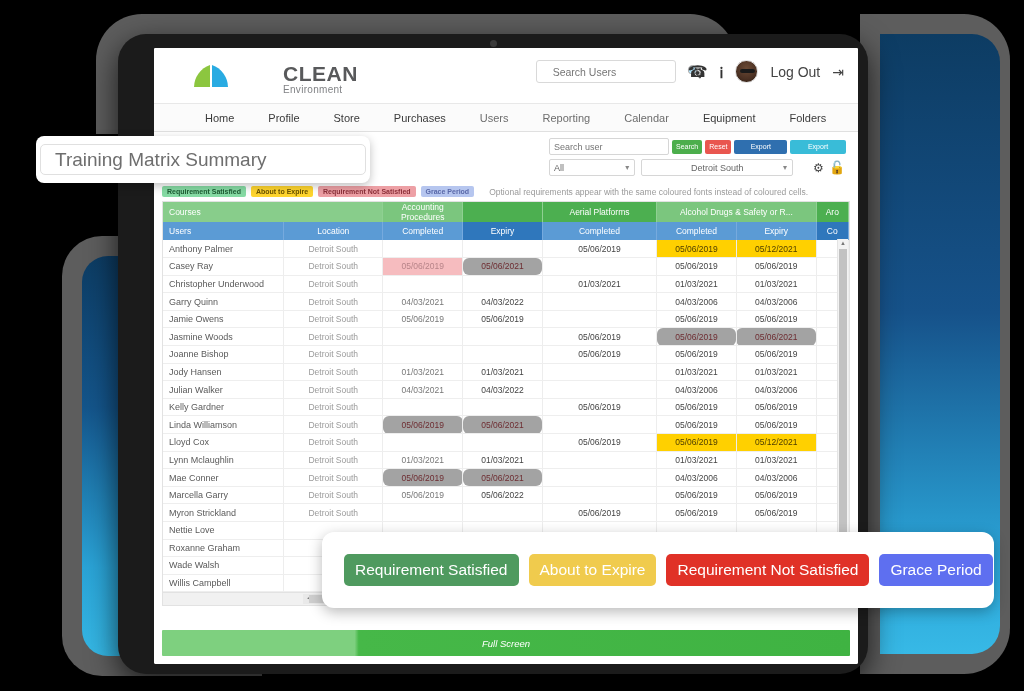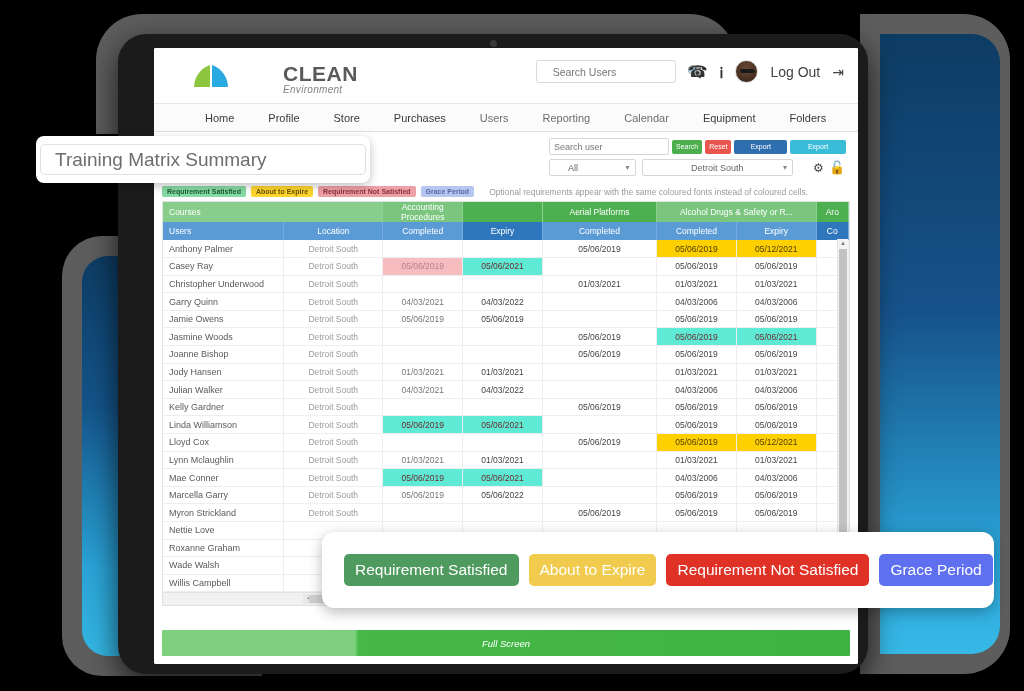--- a/index.html
+++ b/index.html
@@ -63,21 +63,21 @@
 
   
   .app-header {
     position: relative; height: 56px; background: #fff;
     border-bottom: 1px solid #e8e8e8;
   }
   .logo { position: absolute; left: 38px; top: 13px; display: flex; align-items: flex-start; gap: 45px; }
   .logo-mark { width: 40px; height: 30px; position: relative; margin-right: 6px; }
   .logo-text { line-height: 1; padding-top: 2px; }
   .logo-main { font-size: 21px; font-weight: bold; color: #58595b; letter-spacing: .5px; }
-  .logo-sub { font-size: 10px; color: #808285; letter-spacing: .3px; margin-top: 1px; font-style: italic; }
+  .logo-sub { font-size: 10px; color: #808285; letter-spacing: .3px; margin-top: 1px; }
 
   .hdr-right { position: absolute; right: 14px; top: 12px; display: flex; align-items: center; gap: 12px; }
   .search-box {
     display: flex; align-items: center; width: 140px; height: 23px;
     border: 1px solid #d9d9d9; border-radius: 3px; background: #fff;
     padding: 0 4px 0 16px;
   }
   .search-box input {
     border: 0; outline: 0; flex: 1; font-size: 10.5px; color: #8a8a8a;
     font-family: "Liberation Sans", sans-serif; background: transparent;
@@ -115,21 +115,21 @@
   }
   .btn { height: 14px; border: 0; border-radius: 2px; color: #fff; font-size: 7px;
          padding: 0 4px; line-height: 14px; font-family: "Liberation Sans", sans-serif; cursor: pointer;}
   .btn-search { background: #4cae4c; }
   .btn-reset { background: #e9564f; }
   .btn-exp-loc { background: #2f6faf; }
   .btn-exp-co { background: #39bcd8; }
   .tb-row2 { display: flex; align-items: center; gap: 6px; margin-top: 4px; }
   .sel {
     height: 17px; border: 1px solid #d6d6d6; border-radius: 2px; background: #fff;
-    font-size: 9px; color: #666; padding: 0 18px; position: relative;
+    font-size: 9px; color: #666; padding: 0 4px; position: relative;
     display: flex; align-items: center;
   }
   .sel-all { width: 88px; }
   .sel-loc { width: 155px; justify-content: center; }
   .sel .caret { position: absolute; right: 5px; color: #888; font-size: 8px; }
   .gear { font-size: 12px; color: #444; margin-left: 14px; }
   .lock { font-size: 13px; color: #1a1a1a; }
 
   
   .legend-row {
@@ -160,21 +160,21 @@
   .hdr-blue th.c-users { text-align: left; padding-left: 6px; }
   .hdr-blue th.deep { background: #2f77bc; }
   td.cell {
     height: 17.6px; font-size: 8.5px; color: #777; text-align: center;
     border-bottom: 1px solid #eee; border-right: 1px solid #ededed;
     overflow: hidden; white-space: nowrap;
   }
   td.cell.name { text-align: left; padding-left: 6px; color: #5a5a5a; font-size: 9px; }
   td.cell.loc { color: #9a9a9a; }
   td.cell.dark { color: #444; }
-  td.cell.red { background: #5eead4; color: #6d2c31; }
+  td.cell.red { background: #a3a3a3; color: #6d2c31; border-radius: 6px; }
   td.cell.red-soft { background: #f6bcbf; color: #b78489; }
   td.cell.yellow { background: #ffd000; color: #4d3d00; }
 
   
   col.w-name { width: 112px; }
   col.w-loc  { width: 92px; }
   col.w-d    { width: 74px; }
   col.w-wide { width: 106px; }
   col.w-last { width: 30px; }
 

